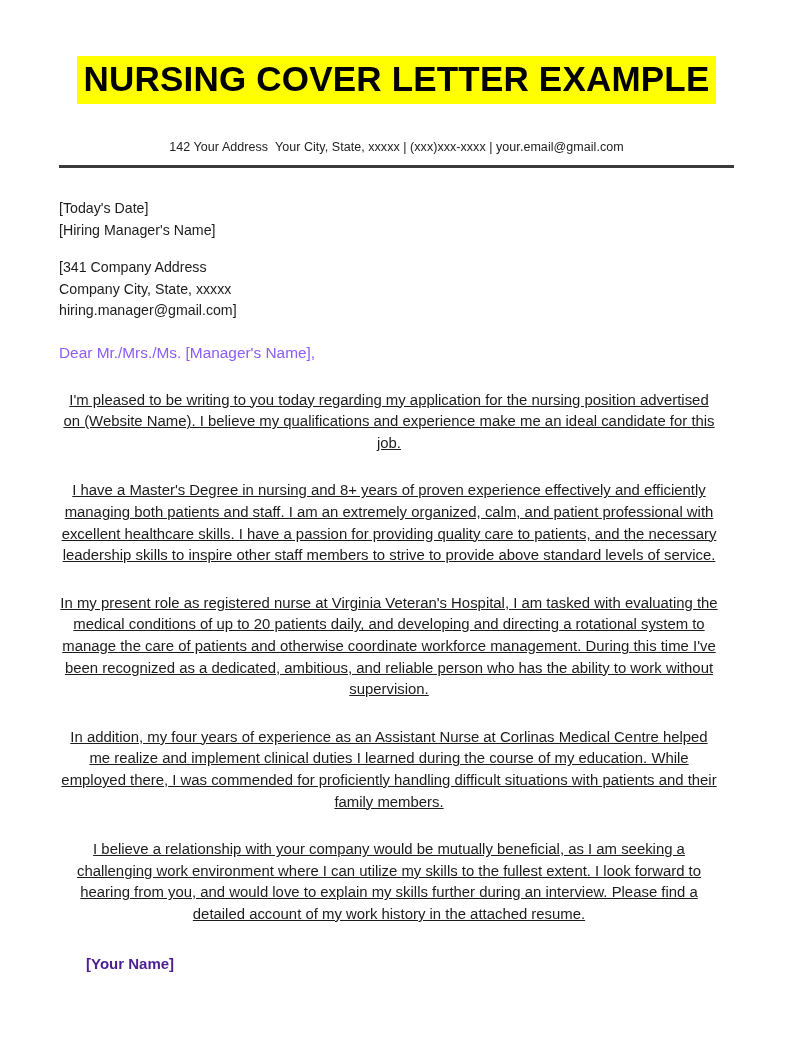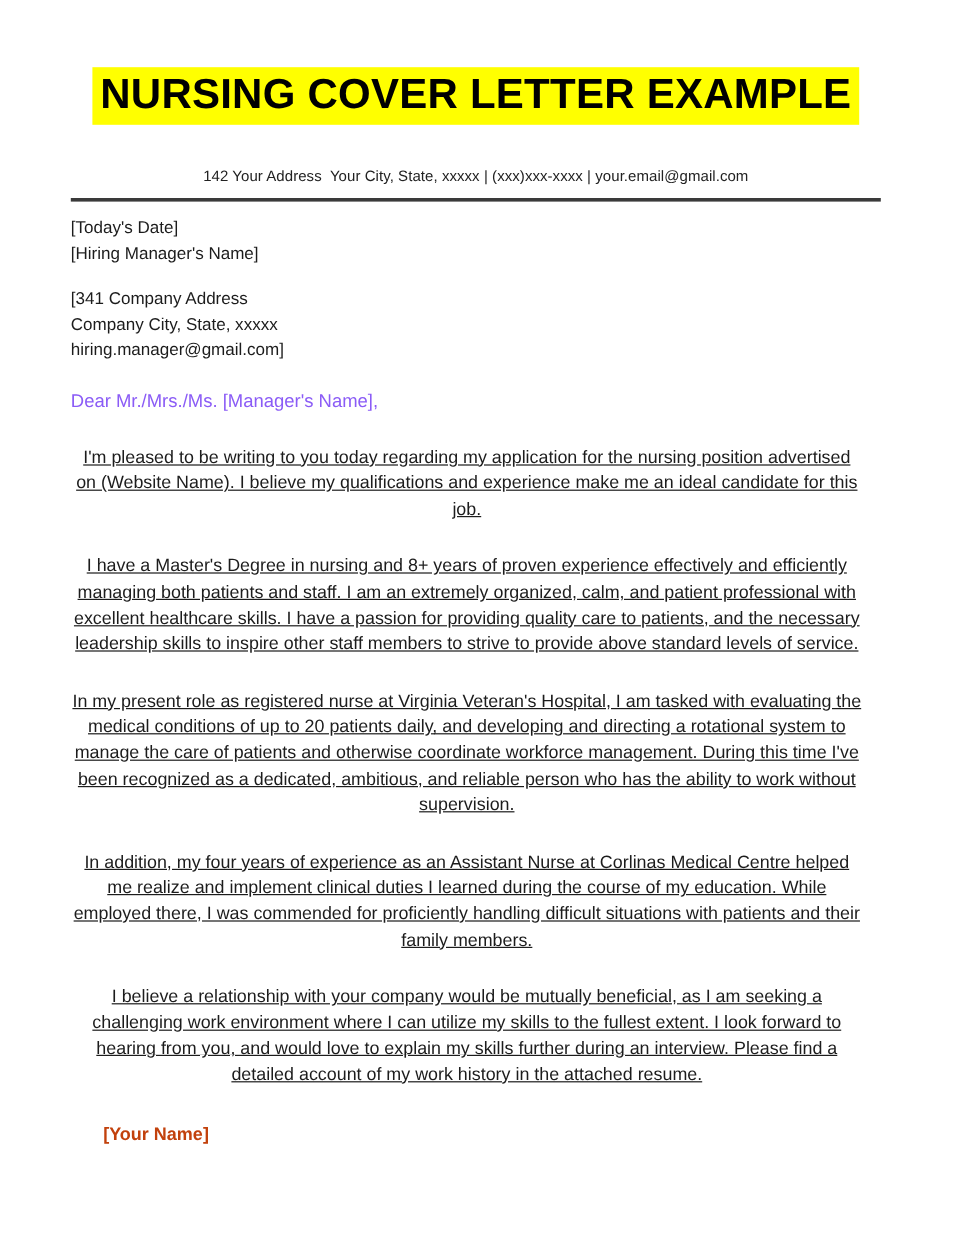--- a/index.html
+++ b/index.html
@@ -59,21 +59,21 @@
   }
   .rule {
     margin-top: 11px;
     width: 675px;
     height: 0;
     border-top: 3px solid #3a3a3a;
   }
 
   
   .body-block {
-    margin-top: 12px;
+    margin-top: 30px;
     width: 660px;
     color: #1c1c1c;
     font-size: 14.4px;
     line-height: 21.5px;
   }
   .addr-line {
     margin: 0;
     font-size: 14.2px;
     line-height: 21.5px;
     color: #1c1c1c;
@@ -100,21 +100,21 @@
     margin: 0;
     font-size: 14.9px;
     line-height: 23px;
     color: #1c1c1c;
   }
   .signature {
     margin: 0;
     font-size: 15px;
     line-height: 23px;
     font-weight: bold;
-    color: #c2410c;
+    color: #4c1d95;
     padding-left: 27px;
   }
 </style>
 </head>
 <body>
 
 <div class="page">
   <div class="sheet">
 
     <div class="letterhead">

